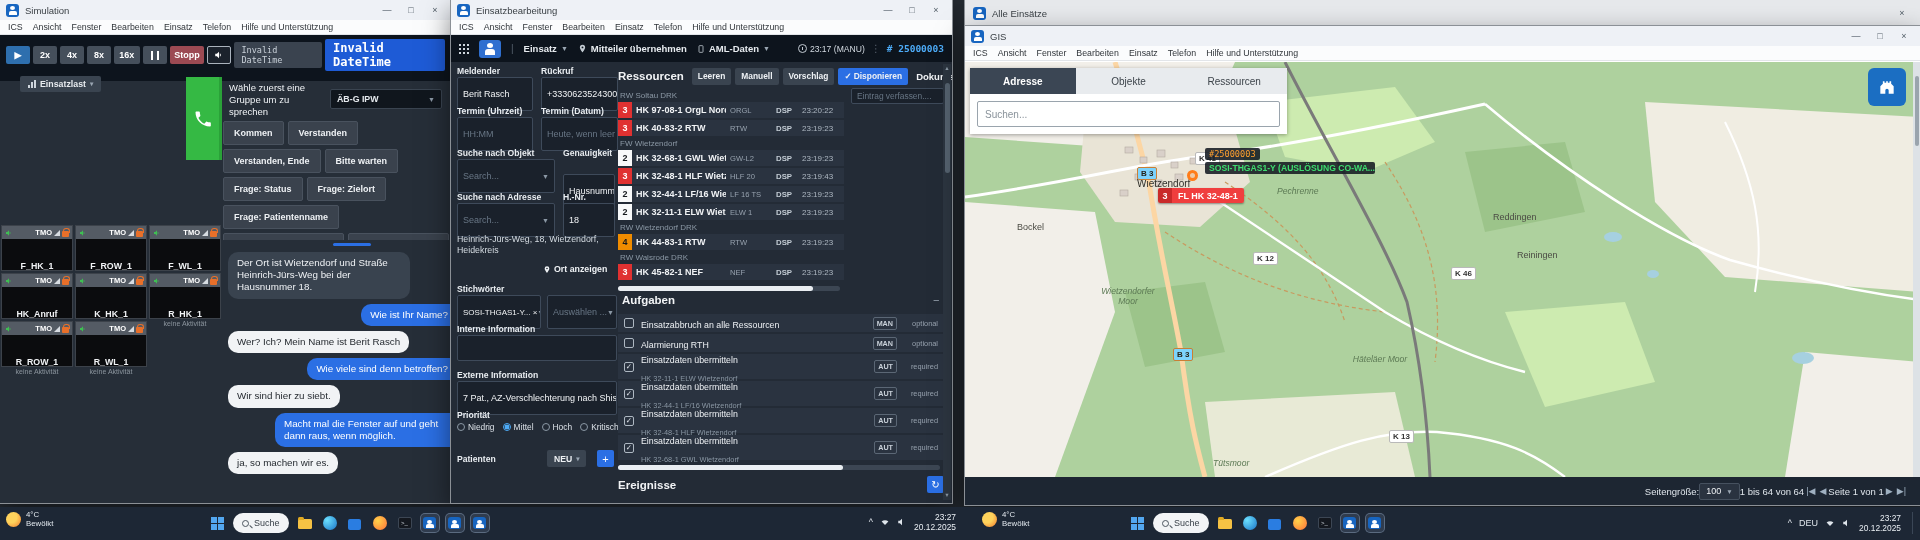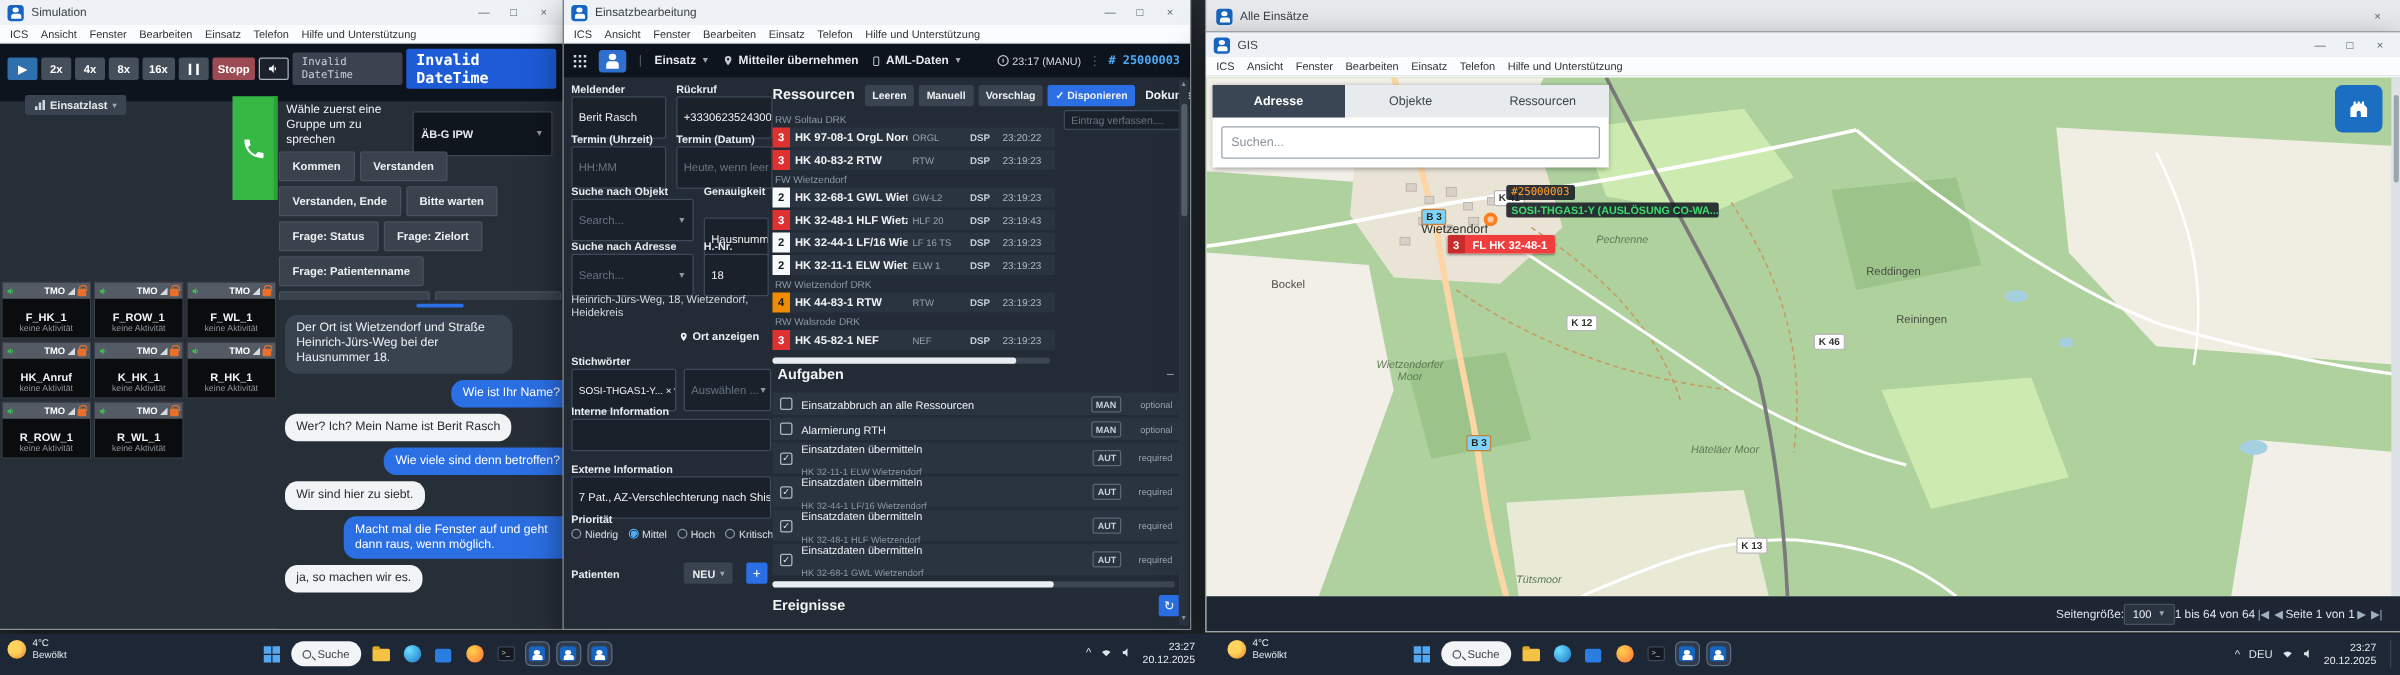--- a/index.html
+++ b/index.html
@@ -26,30 +26,30 @@
 .tb.stop{background:#9c4a53}
 .tb.spk{background:#1b222c;border:1px solid #aab3bd}
 .pausebars{width:8px;height:9px;border-left:2.5px solid #fff;border-right:2.5px solid #fff}
 .inv1{margin-left:auto;background:#3a434f;color:#c9d1d9;font-size:8.5px;padding:3px 7px;border-radius:2px}
 .inv2{background:#1e5bd6;color:#fff;font-size:12px;font-weight:bold;padding:2px 8px;border-radius:2px}
 .lastbtn{height:16px;margin:5px 0 0 20px;display:inline-flex;align-items:center;gap:4px;background:#3a4450;color:#e7ebef;font-size:8.8px;font-weight:bold;padding:0 8px;border-radius:2px}
 .bars3{display:inline-flex;align-items:flex-end;gap:1px}
 .bars3 i{width:2px;background:#cfd6dd;display:block}
 .phonebox{position:absolute;left:186px;top:77px;width:36px;height:83px;background:#35b944;display:flex;align-items:center;justify-content:center;border-right:3px solid #2aa238}
 .hint{position:absolute;left:229px;top:82px;width:96px;font-size:9.5px;color:#f0f3f6;line-height:1.25}
-.grpsel{position:absolute;left:330px;top:89px;width:112px;height:36px;background:#10161d;border:1px solid #3a4450;border-radius:2px;color:#e7ebef;font-size:8.8px;font-weight:bold;display:flex;align-items:center;padding:0 6px;gap:4px}
+.grpsel{position:absolute;left:330px;top:89px;width:112px;height:20px;background:#10161d;border:1px solid #3a4450;border-radius:2px;color:#e7ebef;font-size:8.8px;font-weight:bold;display:flex;align-items:center;padding:0 6px;gap:4px}
 .grpsel .car{margin-left:auto;color:#8b98a5;font-size:7px}
 .qwrap{position:absolute;left:223px;top:121px;width:228px;height:119px;overflow:hidden;display:flex;flex-wrap:wrap;gap:4px;align-content:flex-start}
 .qbtn{height:24px;padding:0 10px;background:#3a424d;border:1px solid #49525e;color:#eef1f4;font-size:9px;font-weight:bold;display:flex;align-items:center;border-radius:2px;white-space:nowrap}
 .bluedash{position:absolute;left:333px;top:243px;width:38px;height:3px;background:#2b6fe4;border-radius:2px}
 
 .tiles{position:absolute;left:1px;top:225px;width:221px;display:flex;flex-wrap:wrap;gap:2px}
 .tile{width:72px;height:46px;background:#0b0c0e;border:1px solid #3c424a}
 .tile .th{height:13px;background:#545b64;display:flex;align-items:center;gap:2px;padding:0 3px}
-.tile .tn{font-size:8.8px;font-weight:bold;color:#f1f3f5;text-align:center;margin-top:10px}
+.tile .tn{font-size:8.8px;font-weight:bold;color:#f1f3f5;text-align:center;margin-top:22px}
 .tile .ts{font-size:7px;color:#8b949d;text-align:center;margin-top:1px}
 .spkg{width:8px;height:8px;fill:#3fbf53}
 .tmo{margin-left:auto;font-size:7.5px;font-weight:bold;color:#fff;display:flex;align-items:center;gap:2px}
 .sig{width:0;height:0;border-left:6px solid transparent;border-bottom:6px solid #d7dce1}
 .lock{width:7px;height:6px;background:#e8702a;border-radius:1px;position:relative;margin-top:2px}
 .lock:before{content:"";position:absolute;left:1px;top:-3px;width:5px;height:4px;border:1.2px solid #e8702a;border-bottom:none;border-radius:3px 3px 0 0}
 
 .chat{position:absolute;left:222px;top:248px;width:229px;height:255px;background:#262e38;display:flex;flex-direction:column;gap:5px;padding:4px 0 4px 6px;overflow:hidden}
 .msg{max-width:182px;padding:5px 9px;border-radius:10px;font-size:9.8px;line-height:1.25}
 .msg.caller{align-self:flex-start;background:#f1f3f5;color:#262b31}

